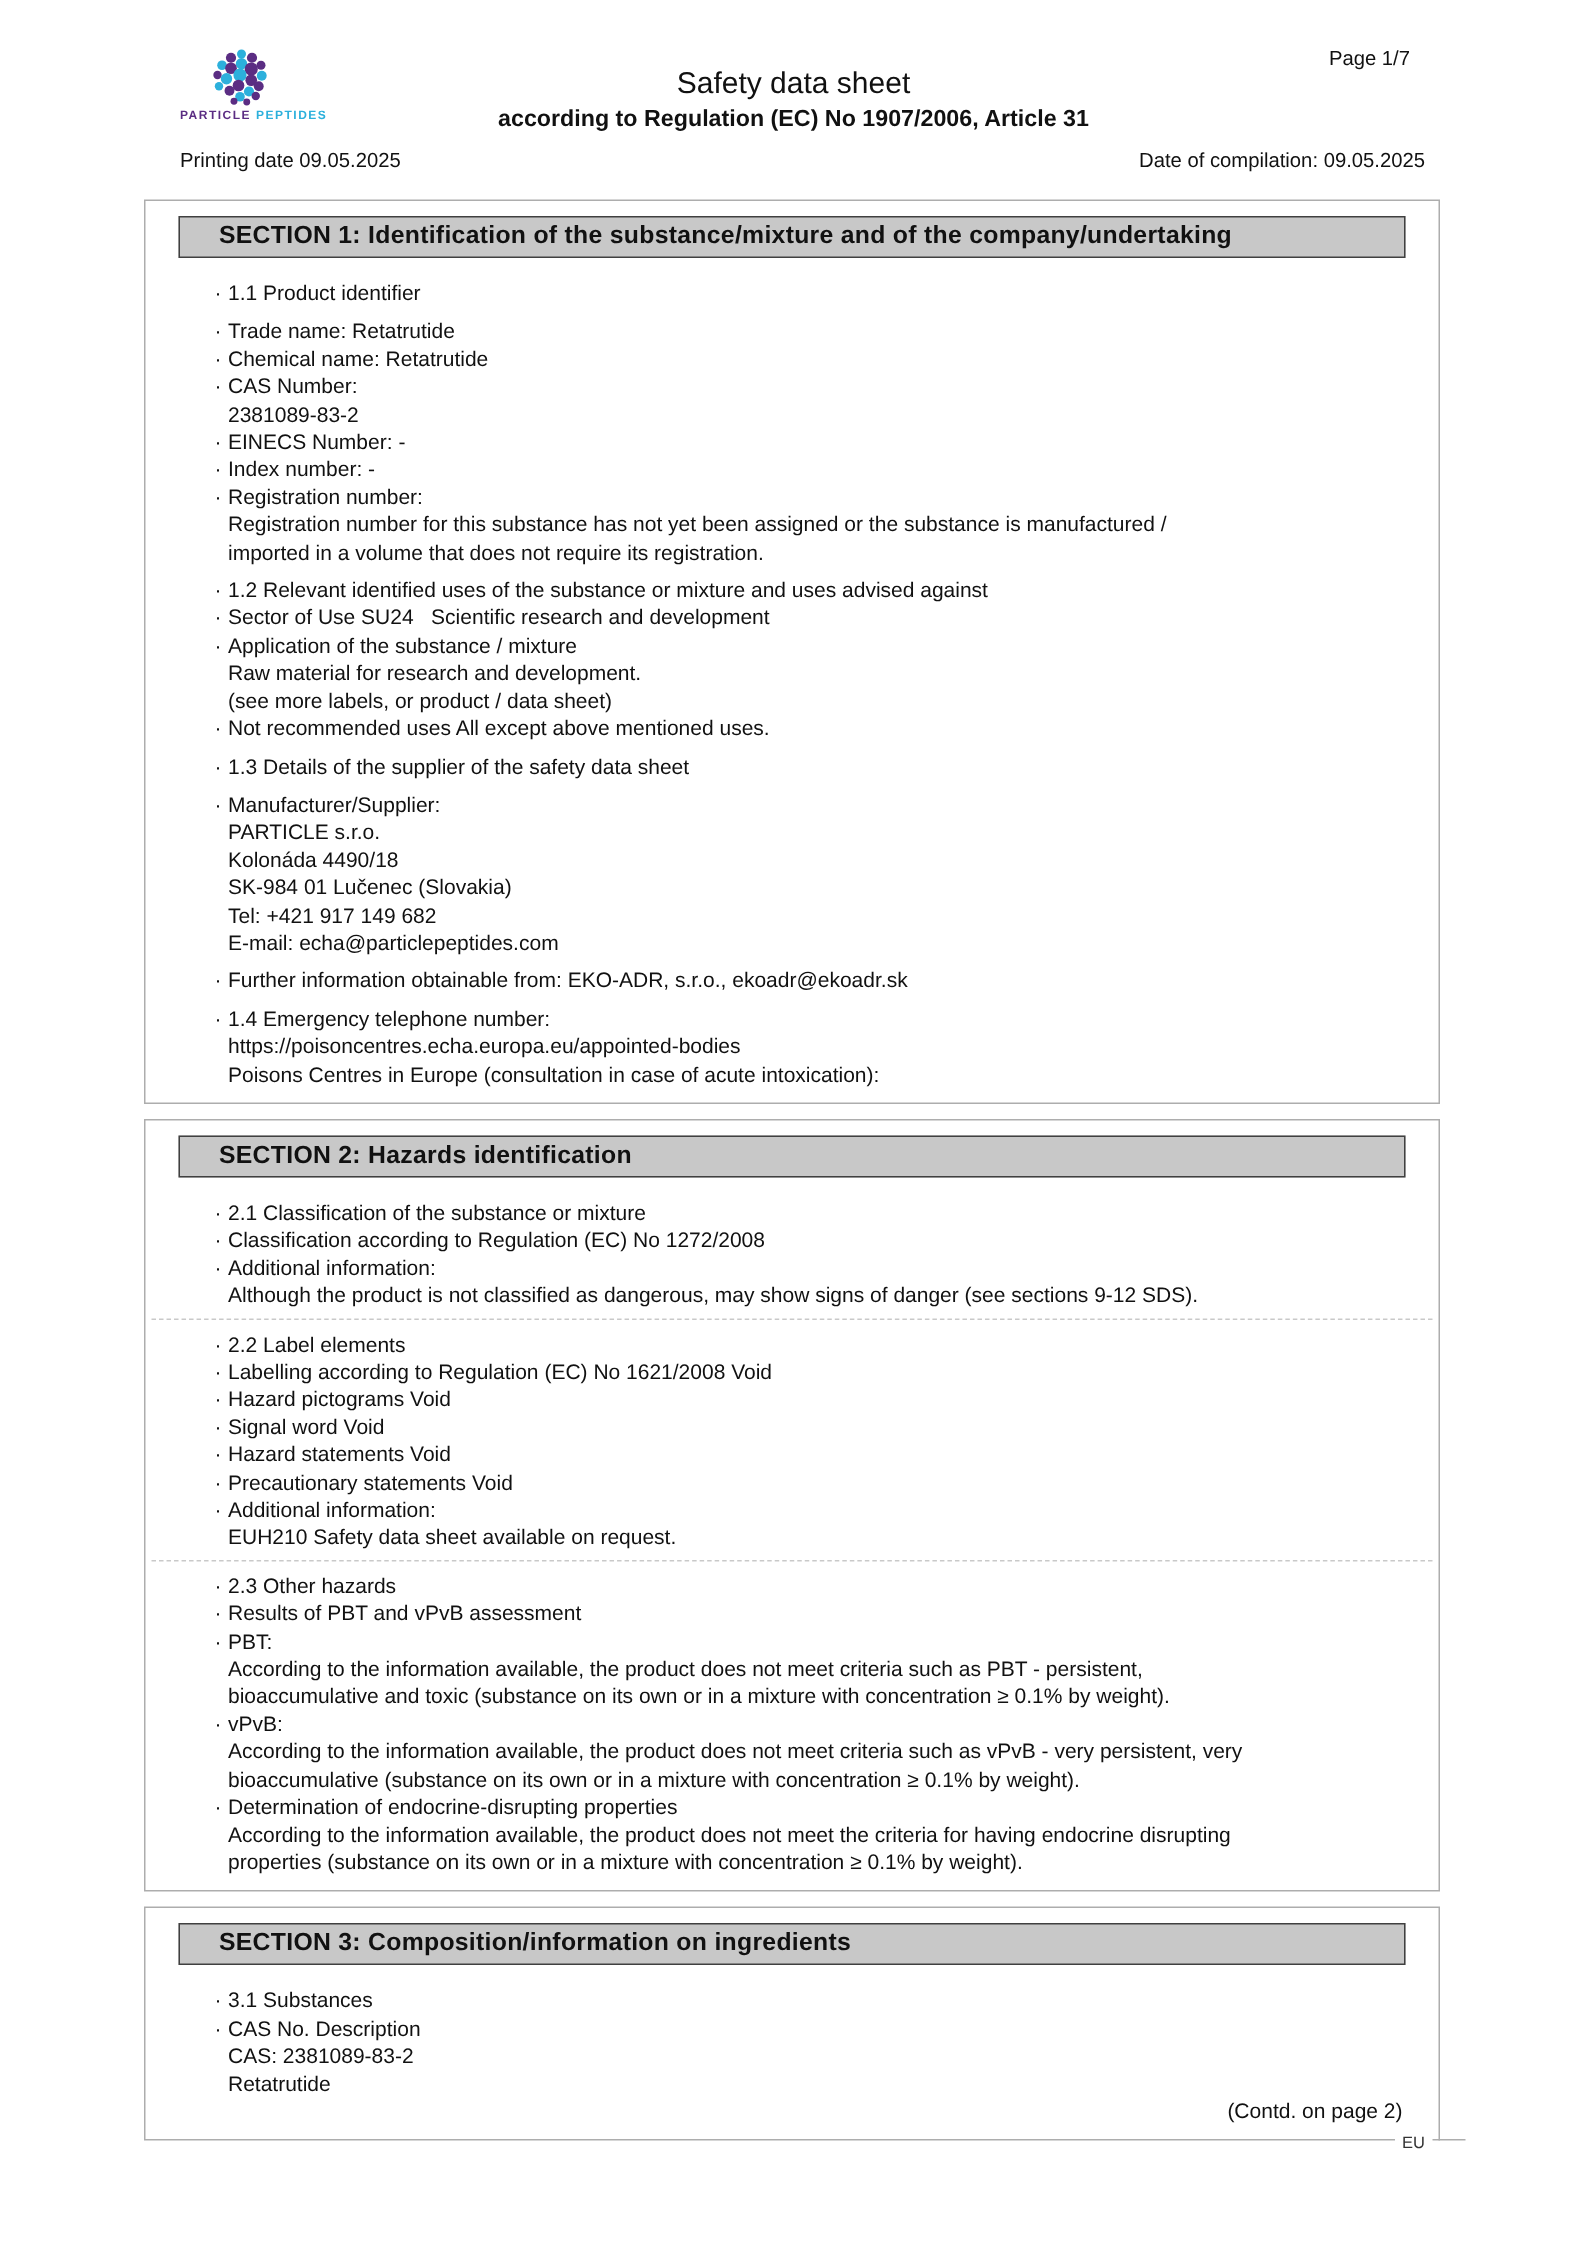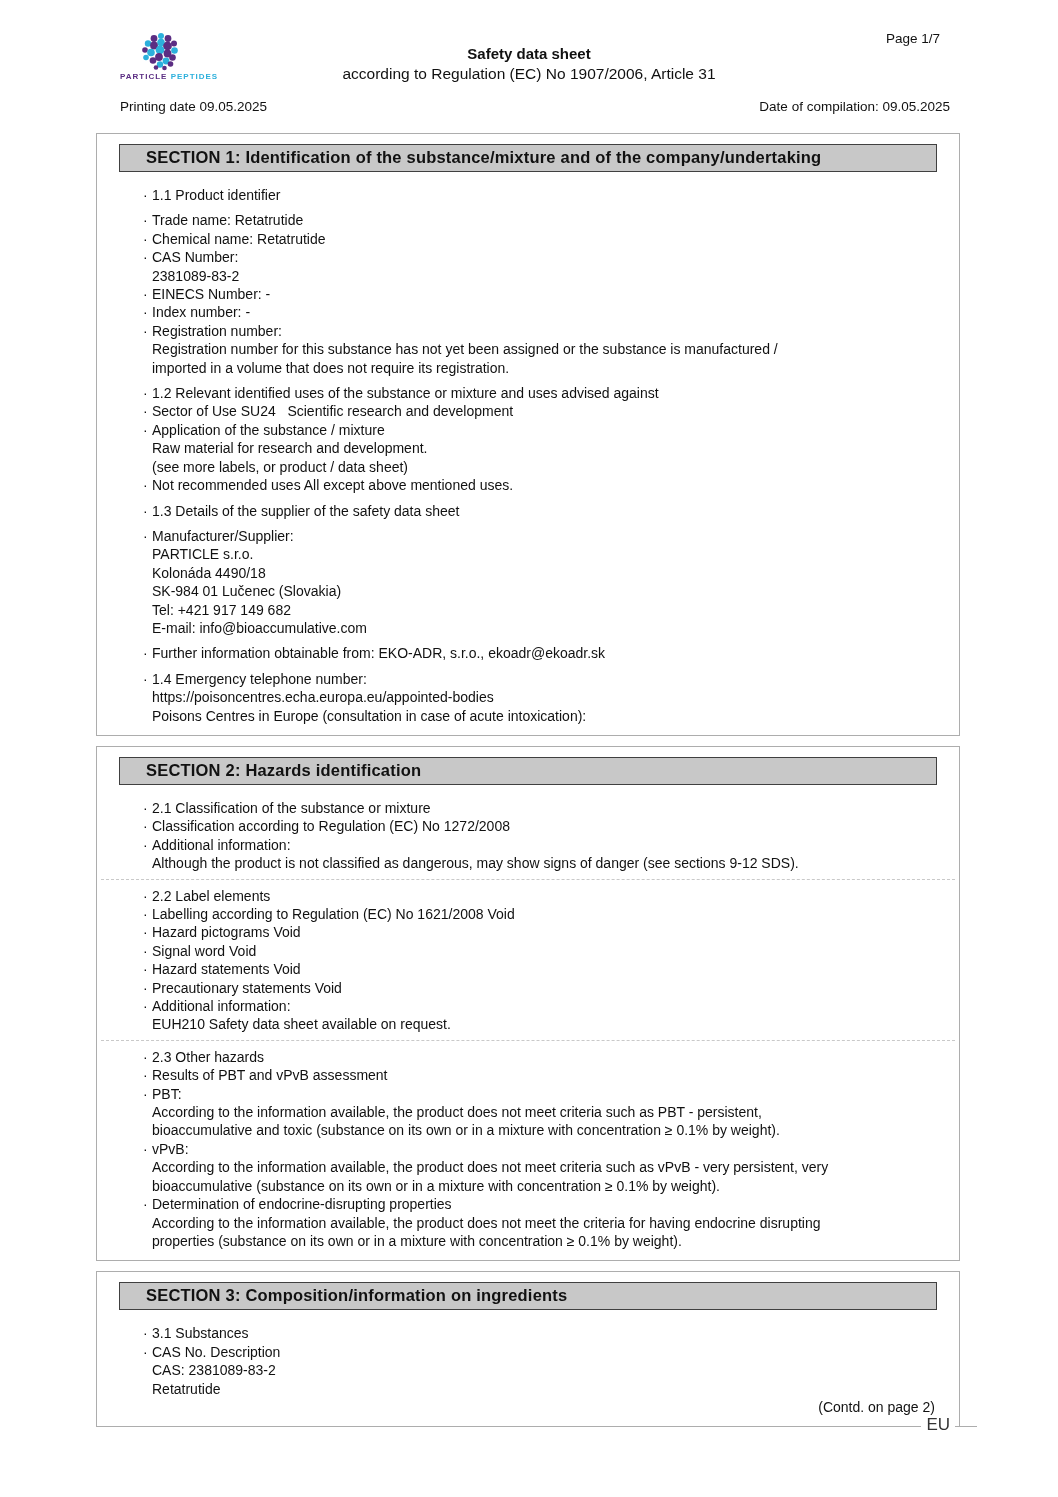--- a/index.html
+++ b/index.html
@@ -28,22 +28,22 @@
   .logo svg{display:block;margin:0 auto;width:42px;height:40px;}
   .logo .dotc{fill:var(--cyan);}
   .logo .dotp{fill:var(--purple);}
   .logo-text{font-size:8px;font-weight:bold;letter-spacing:1px;white-space:nowrap;}
   .logo-word1{color:var(--purple);}
   .logo-word2{color:var(--cyan);}
   .title-block{
     position:absolute;top:17px;left:0;width:100%;
     text-align:center;
   }
-  .doc-title{margin:0;font-size:15px;font-weight:bold;}
-  .doc-subtitle{margin:3px 0 0;font-size:15.5px;font-weight:normal;}
+  .doc-title{margin:0;font-size:20px;font-weight:normal;}
+  .doc-subtitle{margin:3px 0 0;font-size:15.5px;font-weight:bold;}
   .dates-row{
     position:absolute;top:71px;left:120px;width:830px;
     display:flex;justify-content:space-between;
     font-size:13.5px;
   }
   
   .sections{
     position:absolute;top:105px;left:96px;width:864px;
   }
   .section-box{
@@ -70,21 +70,21 @@
   .line .b{font-weight:normal;}
   .line.right{text-align:right;}
   .dashed-sep{
     height:0;border-top:1px dashed #c9c9c9;
     margin:6px -20px 6px -42px;
   }
   
   .eu-label{
     position:absolute;right:4px;bottom:-9px;
     background:#fff;padding:0 5px;
-    font-size:17px;color:#333;
+    font-size:11px;color:#333;
   }
   .eu-ext{
     position:absolute;right:-18px;bottom:-1px;width:18px;
     border-bottom:1px solid #adadad;
   }
 </style>
 </head>
 <body>
 
 <div class="page">
@@ -157,21 +157,21 @@
           </div>
           <div class="block">
             <div class="line"><span class="dot">·</span><span class="b">1.3 Details of the supplier of the safety data sheet</span></div>
           </div>
           <div class="block">
             <div class="line"><span class="dot">·</span><span class="b">Manufacturer/Supplier:</span></div>
             <div class="line"><span class="t">PARTICLE s.r.o.</span></div>
             <div class="line"><span class="t">Kolonáda 4490/18</span></div>
             <div class="line"><span class="t">SK-984 01 Lučenec (Slovakia)</span></div>
             <div class="line"><span class="t">Tel: +421 917 149 682</span></div>
-            <div class="line"><span class="t">E-mail: info@bioaccumulative.com</span></div>
+            <div class="line"><span class="t">E-mail: echa@particlepeptides.com</span></div>
           </div>
           <div class="block">
             <div class="line"><span class="dot">·</span><span class="b">Further information obtainable from:</span><span class="t"> EKO-ADR, s.r.o., ekoadr@ekoadr.sk</span></div>
           </div>
           <div class="block">
             <div class="line"><span class="dot">·</span><span class="b">1.4 Emergency telephone number:</span></div>
             <div class="line"><span class="t">https://poisoncentres.echa.europa.eu/appointed-bodies</span></div>
             <div class="line"><span class="t">Poisons Centres in Europe (consultation in case of acute intoxication):</span></div>
           </div>
         </div>

